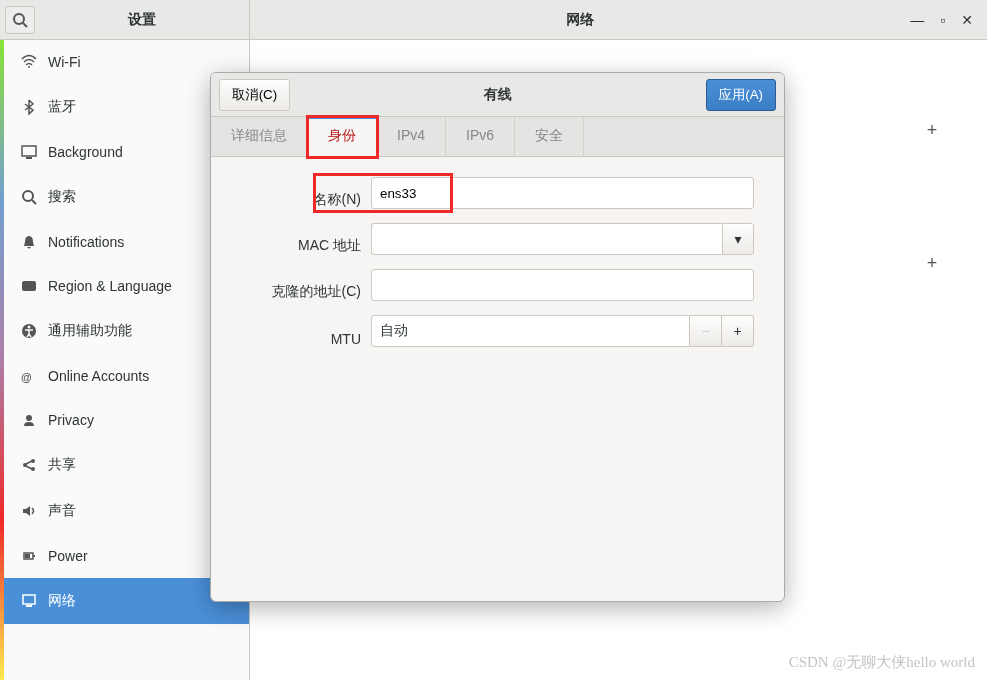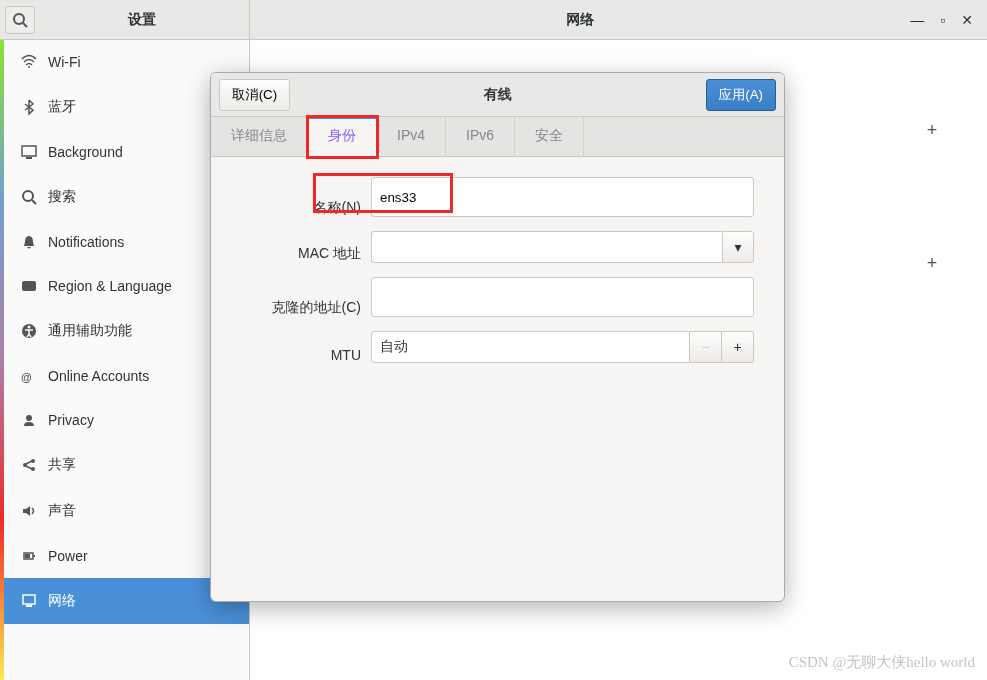--- a/index.html
+++ b/index.html
@@ -29,27 +29,27 @@
 
 .dialog-backdrop { position:absolute; inset:0; background:transparent; }
 .dialog { position:absolute; left:210px; top:72px; width:575px; height:530px; background:#f6f5f4; border:1px solid #aaa; box-shadow:0 6px 24px rgba(0,0,0,0.3); border-radius:6px; overflow:hidden; }
 .dlg-header { height:44px; background:#e8e8e7; border-bottom:1px solid #cdc7c2; display:flex; align-items:center; padding:0 8px; }
 .dlg-header .btn { padding:6px 12px; border:1px solid #cdc7c2; background:linear-gradient(#fdfdfc,#edebe8); border-radius:3px; cursor:pointer; }
 .dlg-header .btn.primary { background:linear-gradient(#4a90d9,#3a7ec5); color:#fff; border-color:#2a5d94; }
 .dlg-header .dlg-title { flex:1; text-align:center; font-weight:bold; }
 
 .tabs { display:flex; border-bottom:1px solid #cdc7c2; background:#e4e4e2; }
 .tab { padding:10px 20px; color:#888; cursor:pointer; border-right:1px solid #d4d0cc; }
-.tab.active { background:#f6f5f4; color:#8b5cf6; border-bottom:2px solid #f6f5f4; margin-bottom:-1px; box-shadow:inset 0 2px 0 #4a90d9; }
+.tab.active { background:#f6f5f4; color:#b91c1c; border-bottom:2px solid #f6f5f4; margin-bottom:-1px; box-shadow:inset 0 2px 0 #4a90d9; }
 .tab.highlighted { outline:3px solid #ef2929; outline-offset:-1px; }
 
 .form { padding:20px 30px; background:#f6f5f4; }
 .form-row { display:flex; align-items:flex-end; margin-bottom:14px; }
 .form-label { width:130px; text-align:right; padding-right:10px; color:#2e3436; }
-.form-input { flex:1; height:40px; border:1px solid #cdc7c2; border-radius:3px; padding:0 8px; background:#fff; }
+.form-input { flex:1; height:32px; border:1px solid #cdc7c2; border-radius:3px; padding:0 8px; background:#fff; }
 .form-select { flex:1; display:flex; }
 .form-select .sel-body { flex:1; height:32px; border:1px solid #cdc7c2; border-right:none; border-radius:3px 0 0 3px; background:#fff; padding:0 8px; display:flex; align-items:center; }
 .form-select .sel-arrow { width:32px; height:32px; border:1px solid #cdc7c2; border-radius:0 3px 3px 0; background:linear-gradient(#fdfdfc,#edebe8); display:flex; align-items:center; justify-content:center; }
 .mtu-box { flex:1; display:flex; }
 .mtu-body { flex:1; height:32px; border:1px solid #cdc7c2; border-radius:3px 0 0 3px; background:#fff; padding:6px 8px; display:flex; align-items:center; }
 .mtu-btn { width:32px; height:32px; border:1px solid #cdc7c2; border-left:none; background:linear-gradient(#fdfdfc,#edebe8); display:flex; align-items:center; justify-content:center; color:#2e3436; cursor:pointer; }
 .mtu-btn.minus { color:#ccc; }
 .mtu-btn:last-child { border-radius:0 3px 3px 0; }
 
 .name-highlight { position:absolute; border:3px solid #ef2929; pointer-events:none; }

